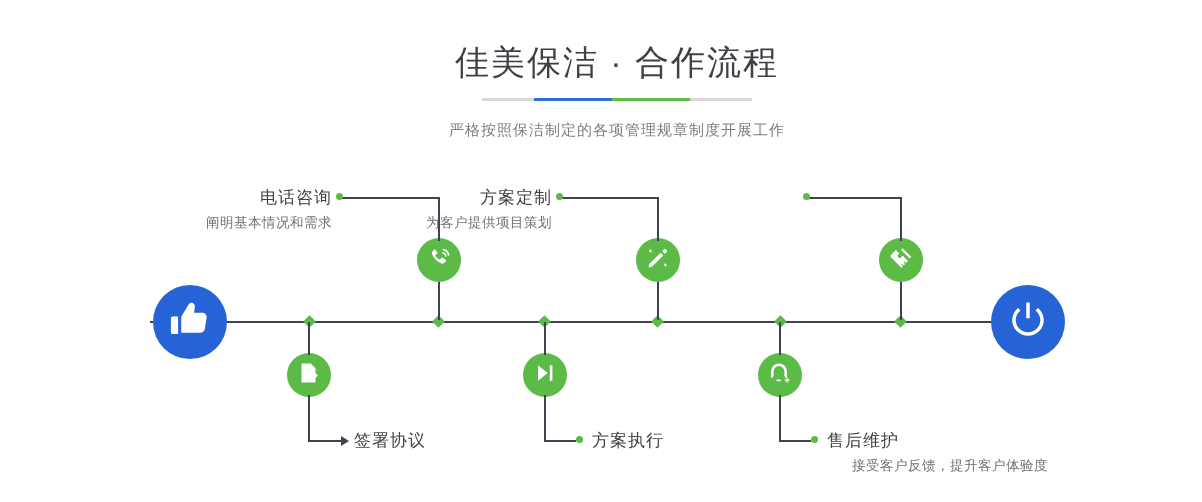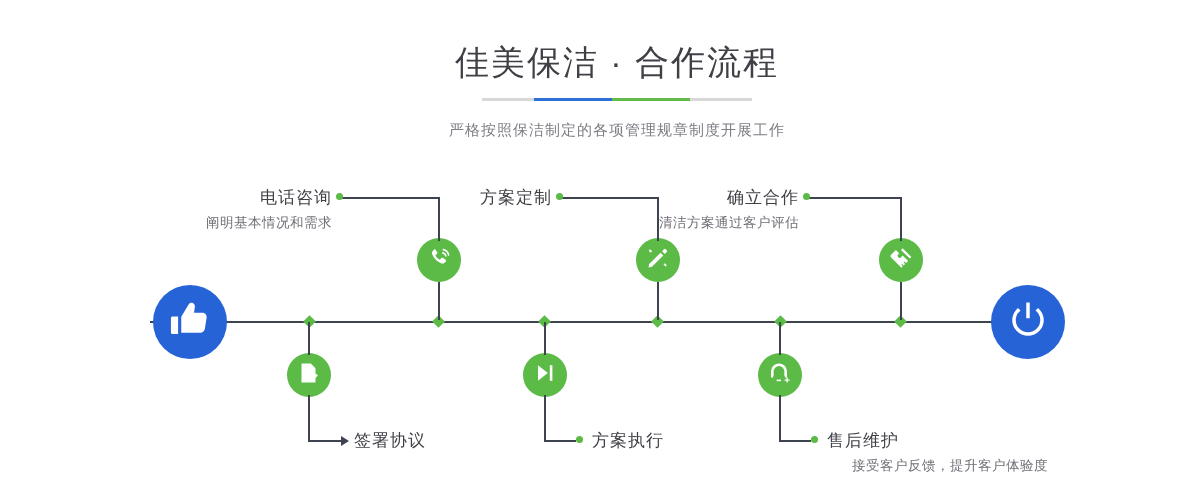--- a/index.html
+++ b/index.html
@@ -198,20 +198,21 @@
         <path d="M4.1 3.3l2 2-1.4 1.4-2-2z"></path>
         <path d="M6.9 6.1l12 12-1.4 1.4-12-12z" opacity="0.0"></path>
         <path d="M18.9 17.2l2 2-1.4 1.4-2-2z"></path>
       </svg>
     </span>
   </div>
   <div class="vline" style="left:657px; top:47px; height:44px;"></div>
   <div class="hline" style="left:560px; top:47px; width:97px;"></div>
   <div class="dot" style="left:556px; top:43px;"></div>
   <div class="lbl-title" style="left:392px; top:36px; width:160px; text-align:right;">方案定制</div>
+  <div class="lbl-desc" style="left:325px; top:64px; width:227px; text-align:right;">为客户提供项目策划</div>
   <div class="vline" style="left:657px; top:132px; height:38px;"></div>
 
   <div class="node" style="left:523px; top:203px;">
     <span>
       <svg viewBox="0 0 24 24" aria-hidden="true">
         <path d="M5 4.2 14.8 12 5 19.8z"></path>
         <path d="M16.8 4.2h2.6v15.6h-2.6z"></path>
       </svg>
     </span>
   </div>
@@ -225,22 +226,20 @@
     <span>
       <svg viewBox="0 0 24 24" aria-hidden="true">
         <path d="M1.6 9.3 6.9 4l3.4 3.4-1.2 1.2a1.6 1.6 0 0 0 0 2.3l.5.5a1.6 1.6 0 0 0 2.3 0l1.8-1.8 5.4 5.4-2.1 2.1-1.5-1.5-.9.9 1.5 1.5-1.4 1.4-1.5-1.5-.9.9 1.5 1.5-1.4 1.4-6.9-6.9-3.9-3.9z"></path>
         <path d="M13.6 2.3 22.4 11l-1.6 1.6-8.8-8.7z"></path>
       </svg>
     </span>
   </div>
   <div class="vline" style="left:900px; top:47px; height:44px;"></div>
   <div class="hline" style="left:807px; top:47px; width:93px;"></div>
   <div class="dot" style="left:803px; top:43px;"></div>
-  <div class="lbl-title" style="left:639px; top:36px; width:160px; text-align:right;">确立合作</div>
-  <div class="lbl-desc" style="left:572px; top:64px; width:227px; text-align:right;">清洁方案通过客户评估</div>
   <div class="vline" style="left:900px; top:132px; height:38px;"></div>
 
   <div class="node" style="left:758px; top:203px;">
     <span>
       <svg viewBox="0 0 24 24" aria-hidden="true">
         <path d="M11 2.5a8 8 0 0 0-8 8v4.2h2.6V10.5a5.4 5.4 0 0 1 10.8 0v4.2H19V10.5a8 8 0 0 0-8-8z"></path>
         <path d="M3 12.2h2.2v4.4H3zM16.8 12.2H19v4.4h-2.2z"></path>
         <path d="M8.6 18.6h4.4v1.6H8.6z"></path>
         <path d="M18.4 16.6h1.4v1.8h1.8v1.4h-1.8v1.8h-1.4v-1.8h-1.8v-1.4h1.8z"></path>
       </svg>

